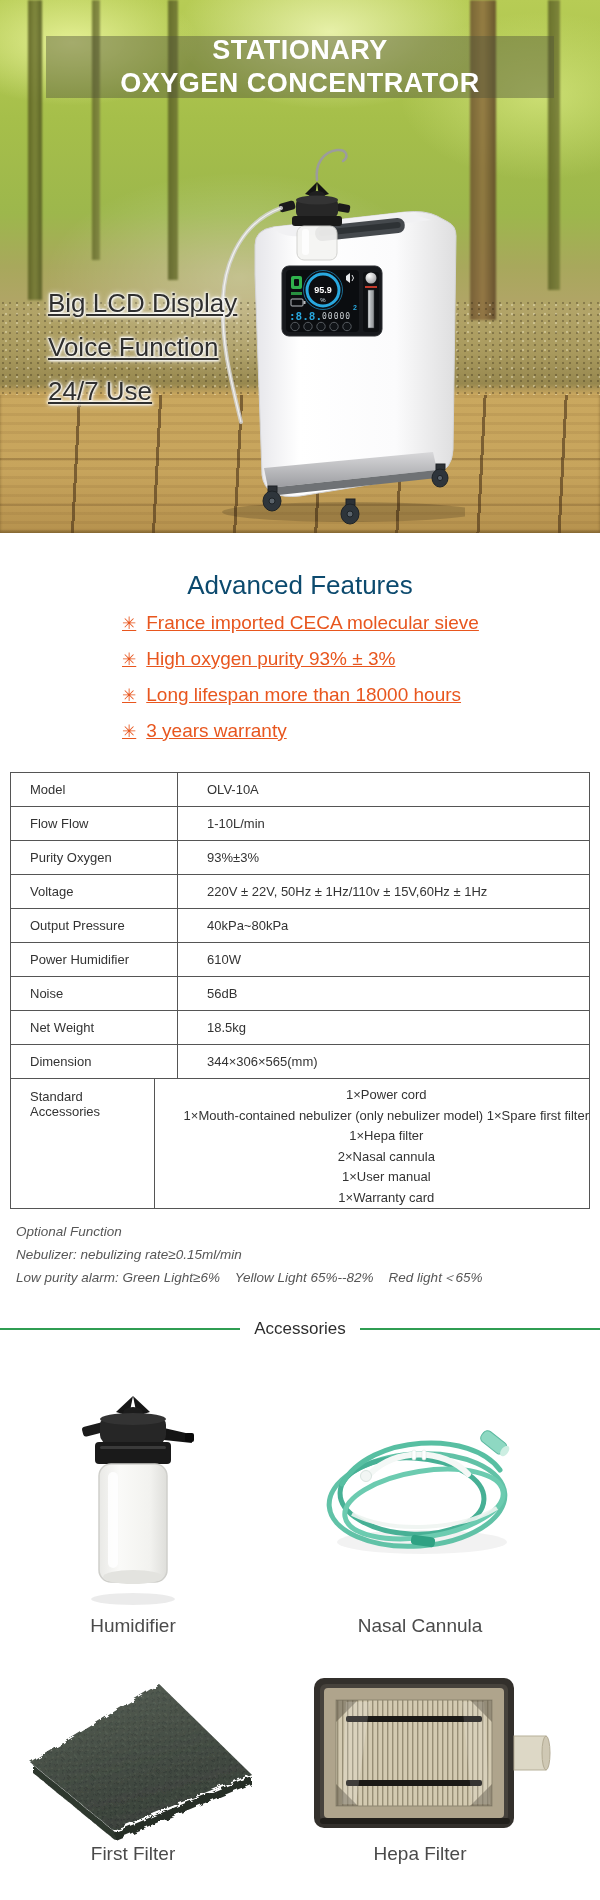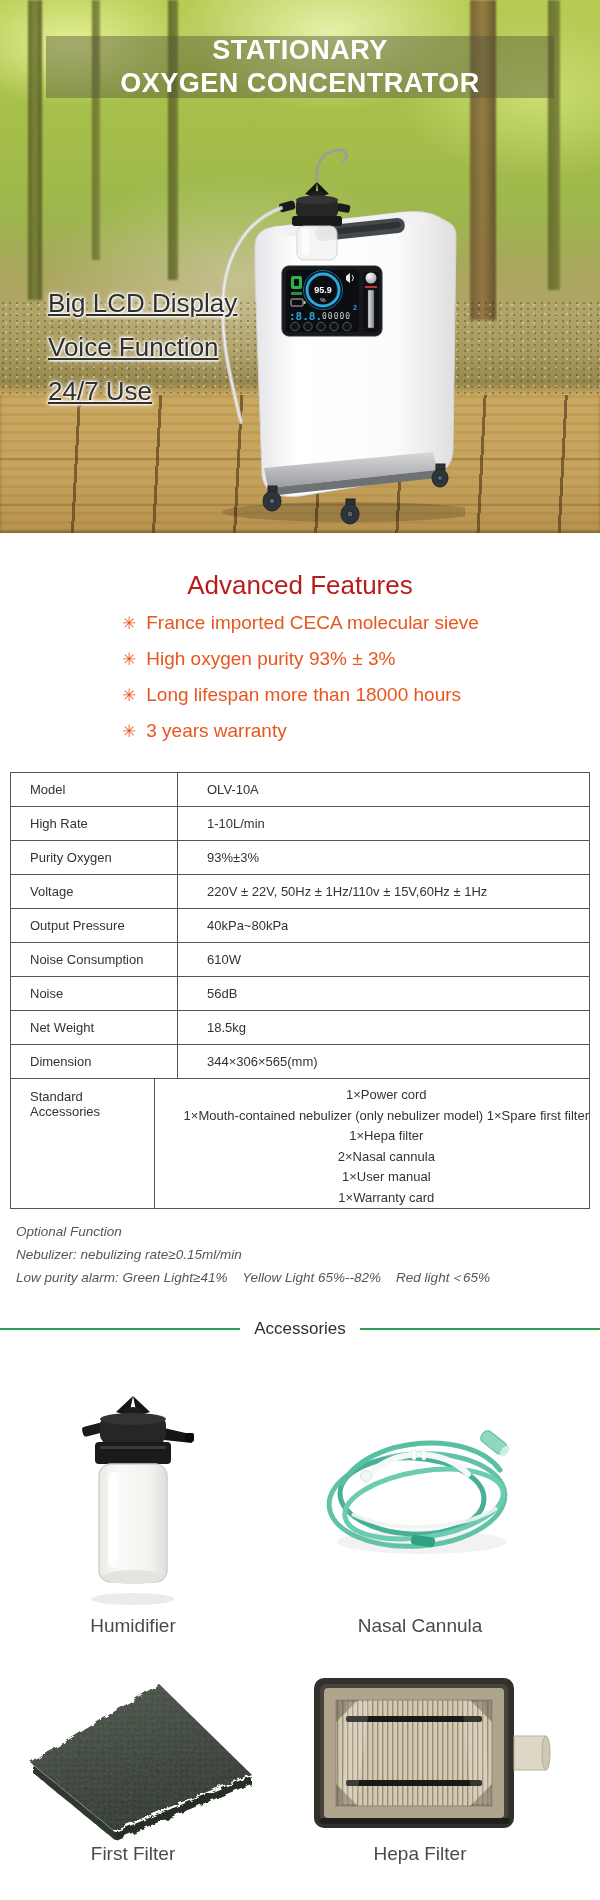--- a/index.html
+++ b/index.html
@@ -33,23 +33,23 @@
   .banner div{color:#fff;font-weight:bold;font-size:27px;line-height:33px;letter-spacing:.5px;}
 
   .callouts{position:absolute;left:48px;top:281px;}
   .callout{font-size:26px;color:#2f2f2f;line-height:44px;white-space:nowrap;
     text-shadow:0 0 3px #fff,0 0 6px #fff,1px 1px 2px rgba(255,255,255,.9),-1px -1px 2px rgba(255,255,255,.9);text-decoration:underline;}
 
   .machine-svg{position:absolute;left:165px;top:130px;}
 
   
   .features-title{position:absolute;left:0;top:570px;width:600px;text-align:center;
-    font-size:26px;color:#b91c1c;}
+    font-size:26px;color:#0c4a6e;}
   .feature-list{position:absolute;left:122px;top:612px;width:430px;}
-  .feature-item{font-size:19px;color:#e8561e;margin-bottom:14px;white-space:nowrap;}
+  .feature-item{font-size:19px;color:#e8561e;margin-bottom:14px;white-space:nowrap;text-decoration:underline;}
   .feature-item .star{margin-right:10px;font-size:17px;}
 
   
   .spec-table{position:absolute;left:10px;top:772px;width:578px;border:1px solid #555;}
   .spec-row{display:flex;border-top:1px solid #555;}
   .spec-row:first-child{border-top:none;}
   .spec-label{width:147px;border-right:1px solid #555;padding-left:19px;
     display:flex;align-items:center;font-size:13px;color:#333;}
   .spec-value{flex:1;padding-left:29px;display:flex;align-items:center;font-size:13px;color:#333;}
   .spec-row.std{height:33px;}
@@ -196,37 +196,37 @@
     <div class="feature-item"><span class="star">✳</span><span>Long lifespan more than 18000 hours</span></div>
     <div class="feature-item"><span class="star">✳</span><span>3 years warranty</span></div>
   </div>
 
   <div class="spec-table">
     <div class="spec-row std">
       <div class="spec-label">Model</div>
       <div class="spec-value">OLV-10A</div>
     </div>
     <div class="spec-row std">
-      <div class="spec-label">High Rate</div>
+      <div class="spec-label">Flow Flow</div>
       <div class="spec-value">1-10L/min</div>
     </div>
     <div class="spec-row std">
       <div class="spec-label">Purity Oxygen</div>
       <div class="spec-value">93%±3%</div>
     </div>
     <div class="spec-row std">
       <div class="spec-label">Voltage</div>
       <div class="spec-value">220V ± 22V, 50Hz ± 1Hz/110v ± 15V,60Hz ± 1Hz</div>
     </div>
     <div class="spec-row std">
       <div class="spec-label">Output Pressure</div>
       <div class="spec-value">40kPa~80kPa</div>
     </div>
     <div class="spec-row std">
-      <div class="spec-label">Noise Consumption</div>
+      <div class="spec-label">Power Humidifier</div>
       <div class="spec-value">610W</div>
     </div>
     <div class="spec-row std">
       <div class="spec-label">Noise</div>
       <div class="spec-value">56dB</div>
     </div>
     <div class="spec-row std">
       <div class="spec-label">Net Weight</div>
       <div class="spec-value">18.5kg</div>
     </div>
@@ -243,21 +243,21 @@
         <div class="acc-line">2×Nasal cannula</div>
         <div class="acc-line">1×User manual</div>
         <div class="acc-line">1×Warranty card</div>
       </div>
     </div>
   </div>
 
   <div class="optional">
     <div>Optional Function</div>
     <div>Nebulizer: nebulizing rate≥0.15ml/min</div>
-    <div>Low purity alarm: Green Light≥41%    Yellow Light 65%--82%    Red light＜65%</div>
+    <div>Low purity alarm: Green Light≥6%    Yellow Light 65%--82%    Red light＜65%</div>
   </div>
 
   <div class="acc-header-line" style="left:0;width:240px;"></div>
   <div class="acc-header-line" style="left:360px;width:240px;"></div>
   <div class="acc-header-text">Accessories</div>
 
   <svg class="acc-img" style="left:66px;top:1392px;" width="134" height="218" viewBox="0 0 134 218">
     <defs>
       <linearGradient id="jarGrad" x1="0" y1="0" x2="1" y2="0">
         <stop offset="0" stop-color="#e9e9e6"></stop>

